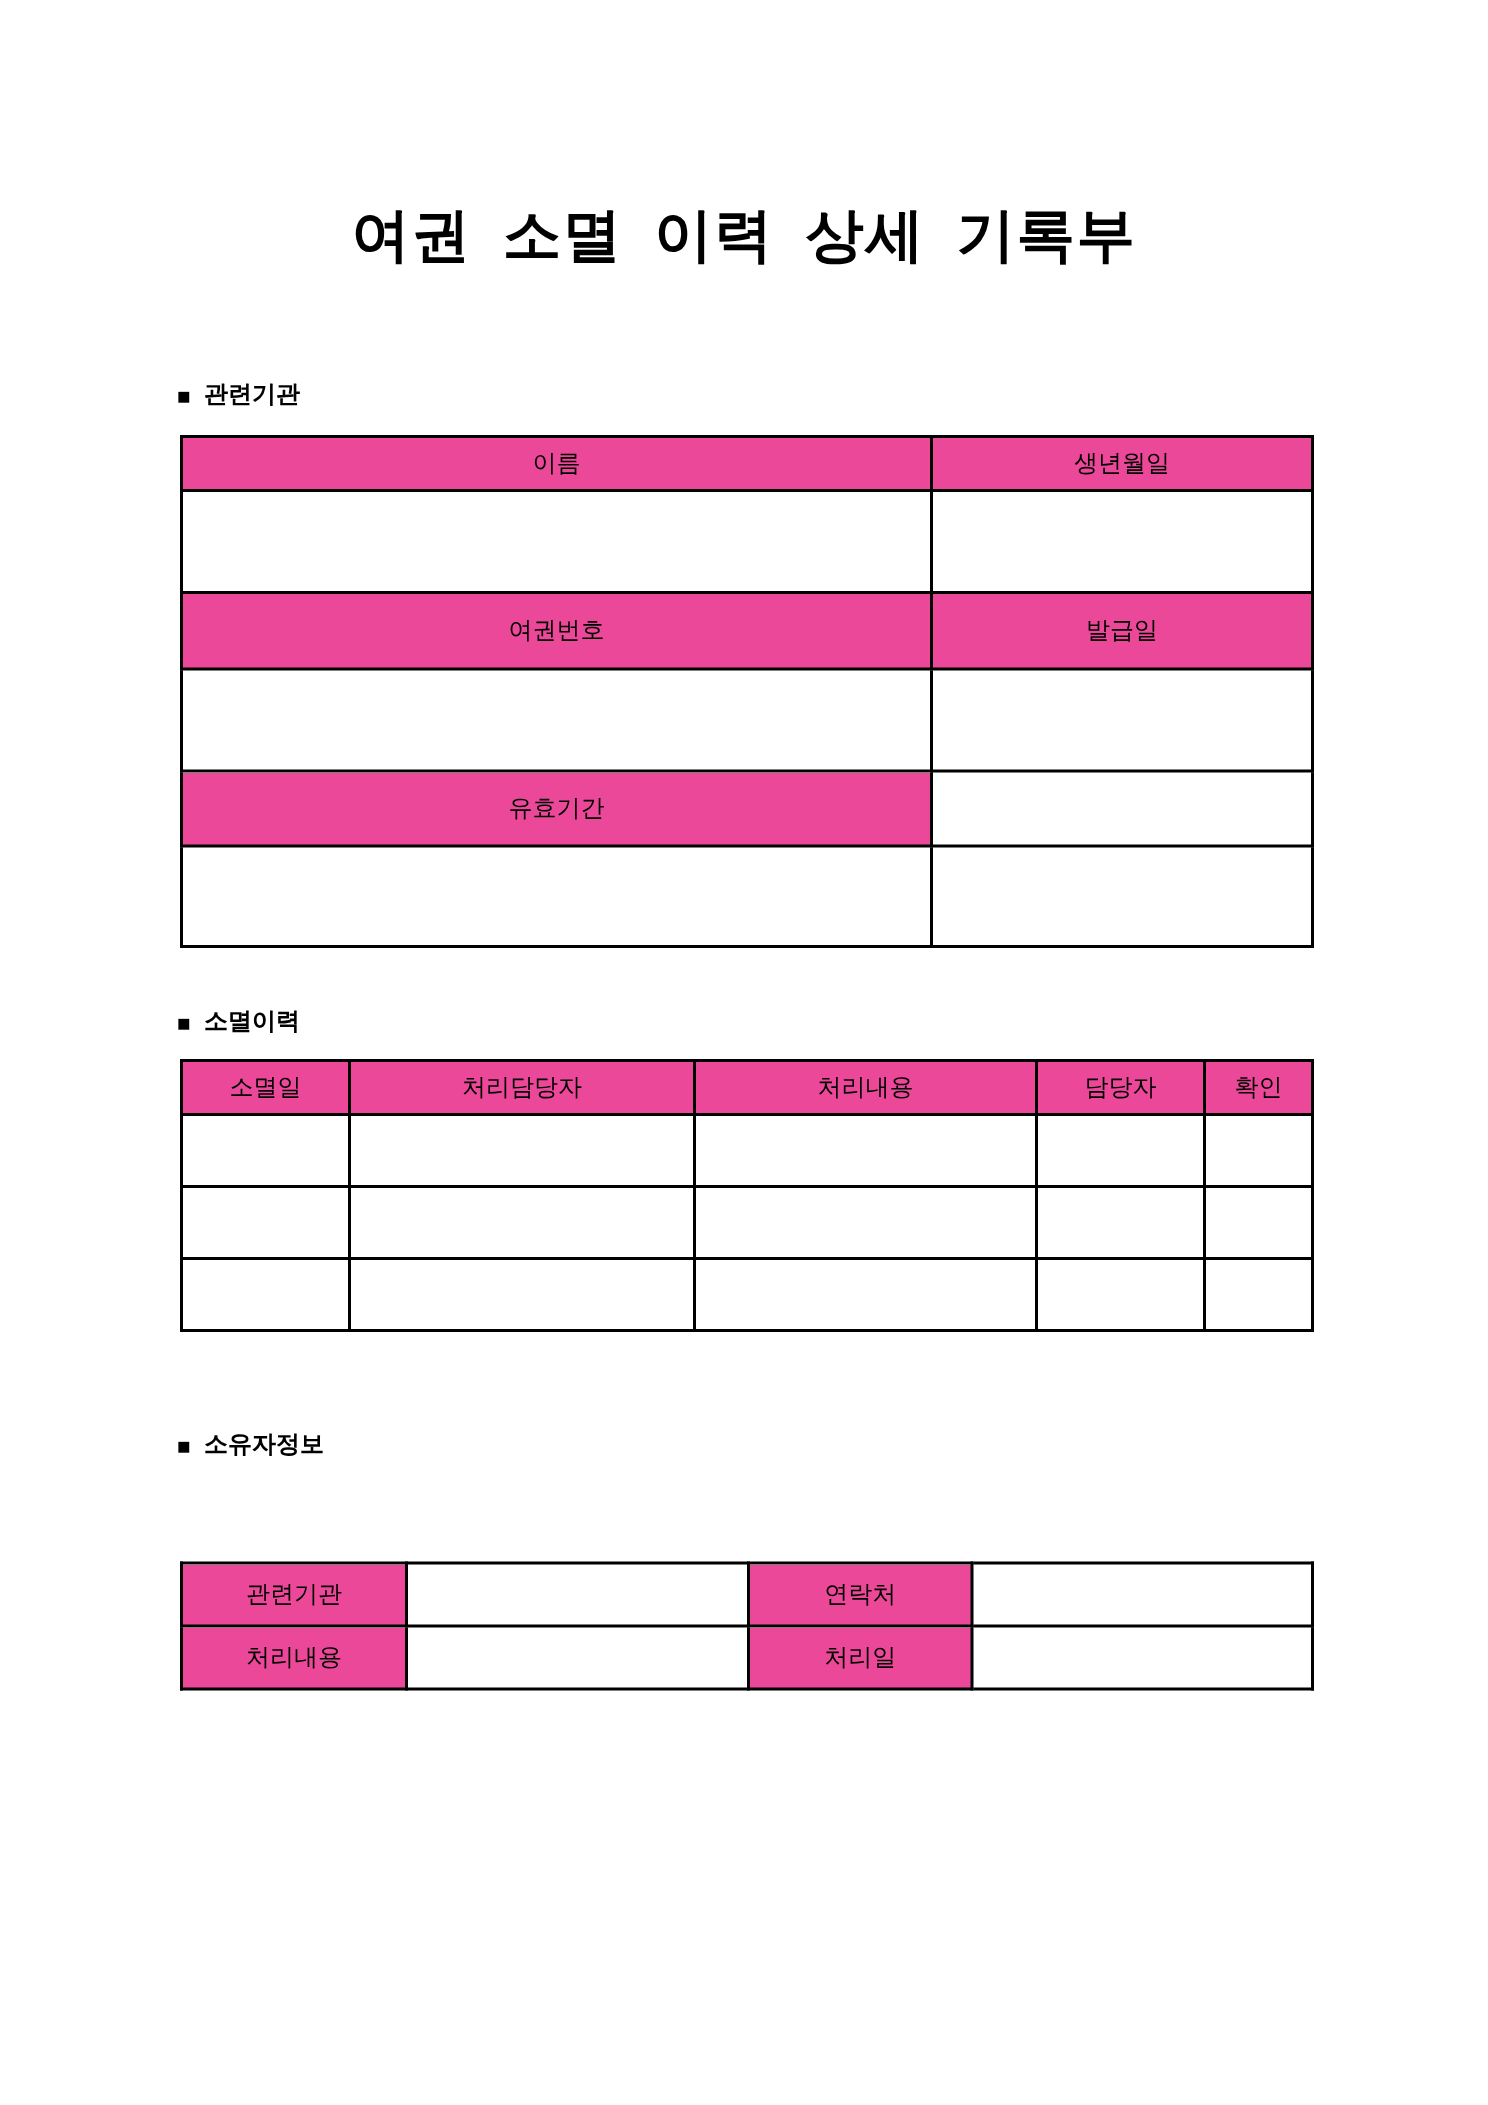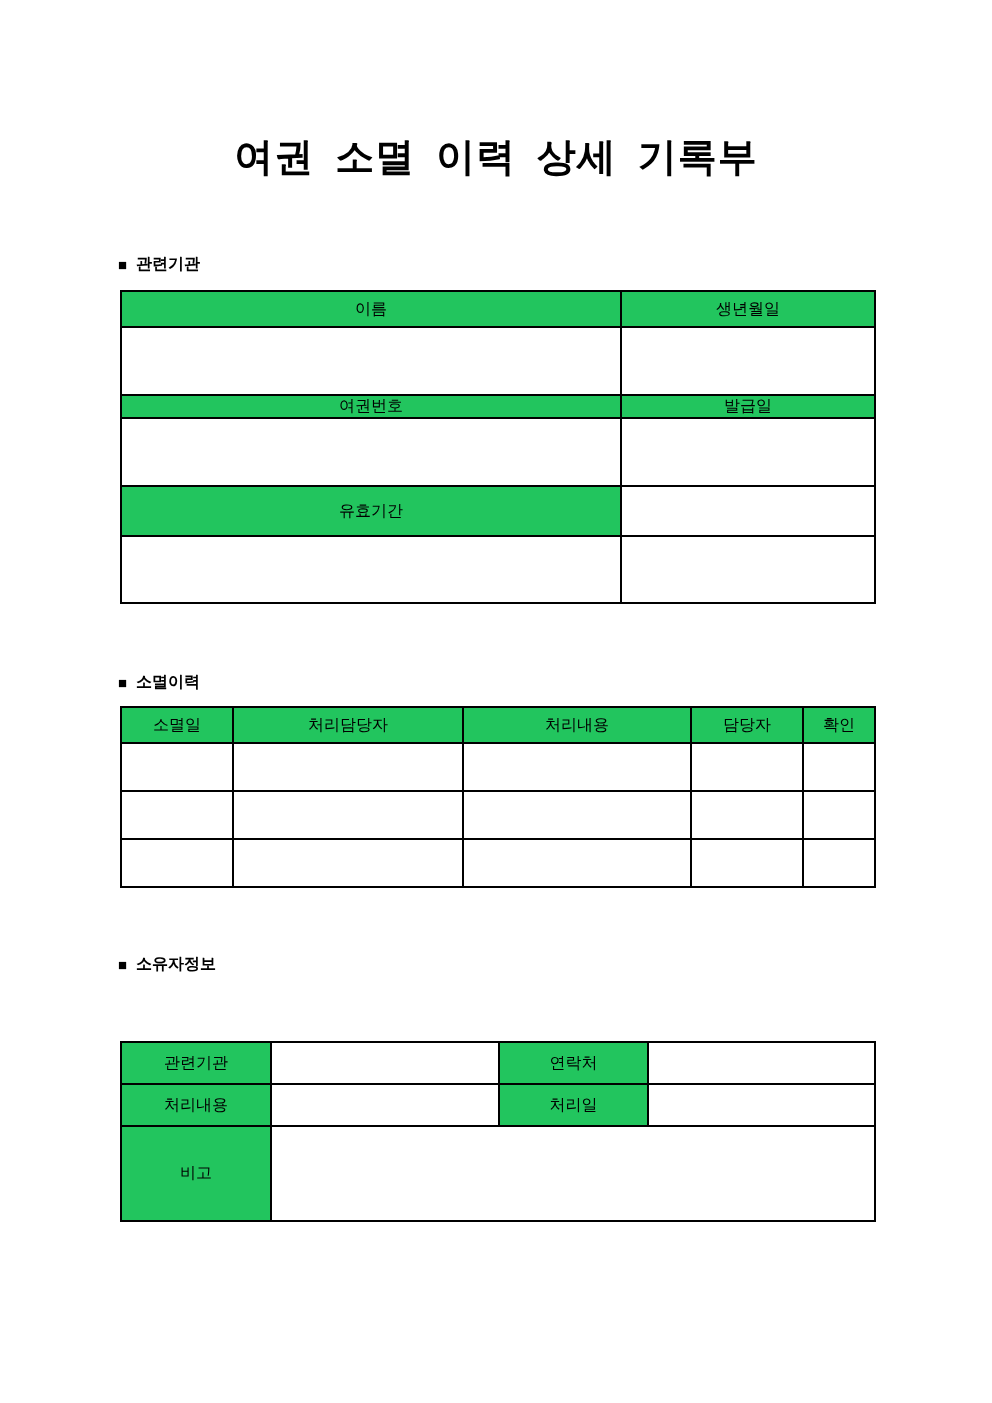--- a/index.html
+++ b/index.html
@@ -47,21 +47,21 @@
   }
   table.form td {
     border: 2px solid #000000;
     font-size: 16px;
     font-weight: 400;
     text-align: center;
     vertical-align: middle;
     padding: 0;
     overflow: hidden;
   }
-  td.g { background: #22c55e; }
+  td.g { background: #ec4899; }
   td.w { background: #ffffff; }
 
   #t-owner   { top: 290px; width: 754px; }
   #t-history { top: 706px; width: 754px; }
   #t-misc    { top: 993px; width: 754px; margin-top: 48px; }
 </style>
 </head>
 <body>
 
 <div class="page">
@@ -80,21 +80,21 @@
       </colgroup>
     <tbody>
       <tr style="height:36px">
         <td class="g">이름</td>
         <td class="g">생년월일</td>
       </tr>
       <tr style="height:68px">
         <td class="w"></td>
         <td class="w"></td>
       </tr>
-      <tr style="height:23px">
+      <tr style="height:51px">
         <td class="g">여권번호</td>
         <td class="g">발급일</td>
       </tr>
       <tr style="height:68px">
         <td class="w"></td>
         <td class="w"></td>
       </tr>
       <tr style="height:50px">
         <td class="g">유효기간</td>
         <td class="w"></td>
@@ -169,20 +169,16 @@
         <td class="w"></td>
         <td class="g">연락처</td>
         <td class="w"></td>
       </tr>
       <tr style="height:42px">
         <td class="g">처리내용</td>
         <td class="w"></td>
         <td class="g">처리일</td>
         <td class="w"></td>
       </tr>
-      <tr style="height:95px">
-        <td class="g">비고</td>
-        <td class="w" colspan="3"></td>
-      </tr>
     </tbody>
   </table>
 
 </div>
 
 </body></html>

